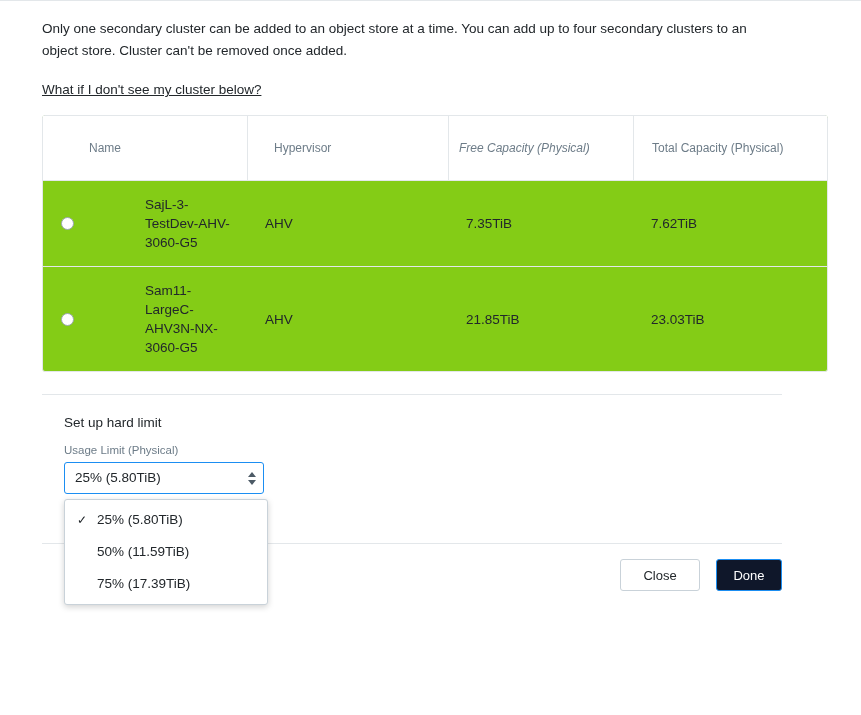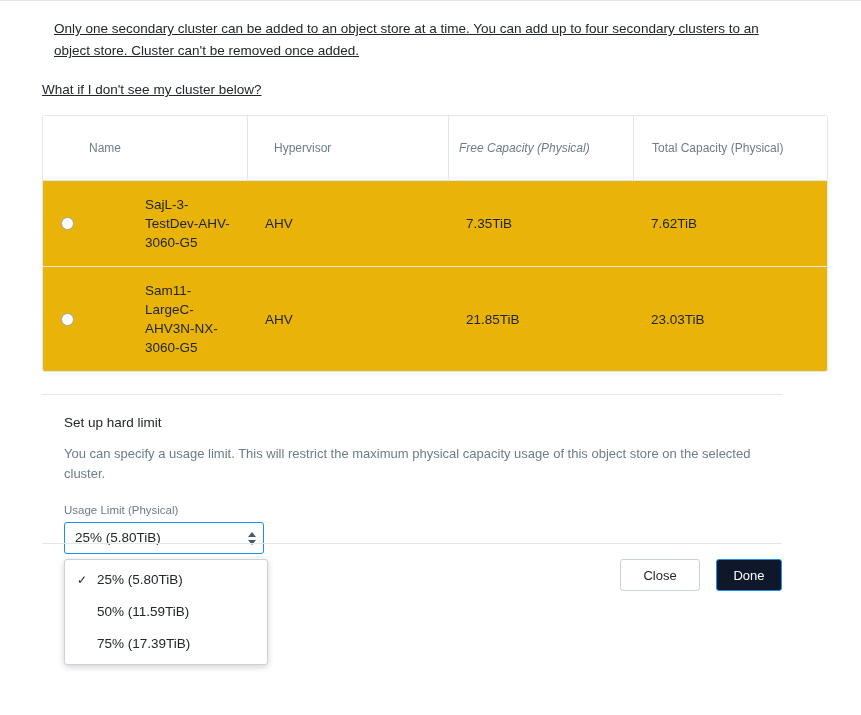--- a/index.html
+++ b/index.html
@@ -26,39 +26,38 @@
     position: absolute;
     top: 18px;
     left: 42px;
     width: 740px;
   }
   .intro {
     font-size: 13.5px;
     line-height: 22px;
     color: #22272b;
     width: 733px;
-    margin: 0 0 18px 12px;
-    text-decoration: underline;
+    margin: 0 0 18px 0;
   }
   .helplink {
     display: inline-block;
     font-size: 13.5px;
     color: #22272b;
     text-decoration: underline;
     cursor: pointer;
     margin-bottom: 18px;
   }
   
   .cluster-table {
     width: 727px;
     border: 1px solid #e3e7ea;
     border-radius: 3px;
     border-collapse: separate;
     border-spacing: 0;
-    background: #eab308;
+    background: #84cc16;
     table-layout: fixed;
   }
   .cluster-table th {
     font-size: 12px;
     font-weight: 400;
     color: #6d7c88;
     text-align: left;
     padding: 12px 0 12px 0;
     height: 40px;
     vertical-align: middle;
@@ -290,21 +289,20 @@
         <td class="col-free" style="padding-left:18px;">21.85TiB</td>
         <td class="col-total" style="padding-left:18px;">23.03TiB</td>
       </tr>
     </tbody>
   </table>
 
   <div class="divider"></div>
 
   <div class="section">
     <div class="section-title">Set up hard limit</div>
-    <div class="section-desc">You can specify a usage limit. This will restrict the maximum physical capacity usage of this object store on the selected cluster.</div>
     <div class="field-label">Usage Limit (Physical)</div>
 
     <div class="select-wrap">
       <div class="select-box">25% (5.80TiB)</div>
       <span class="spinner-arrows">
         <span class="up"></span>
         <span class="down"></span>
       </span>
 
       <div class="dropdown">

